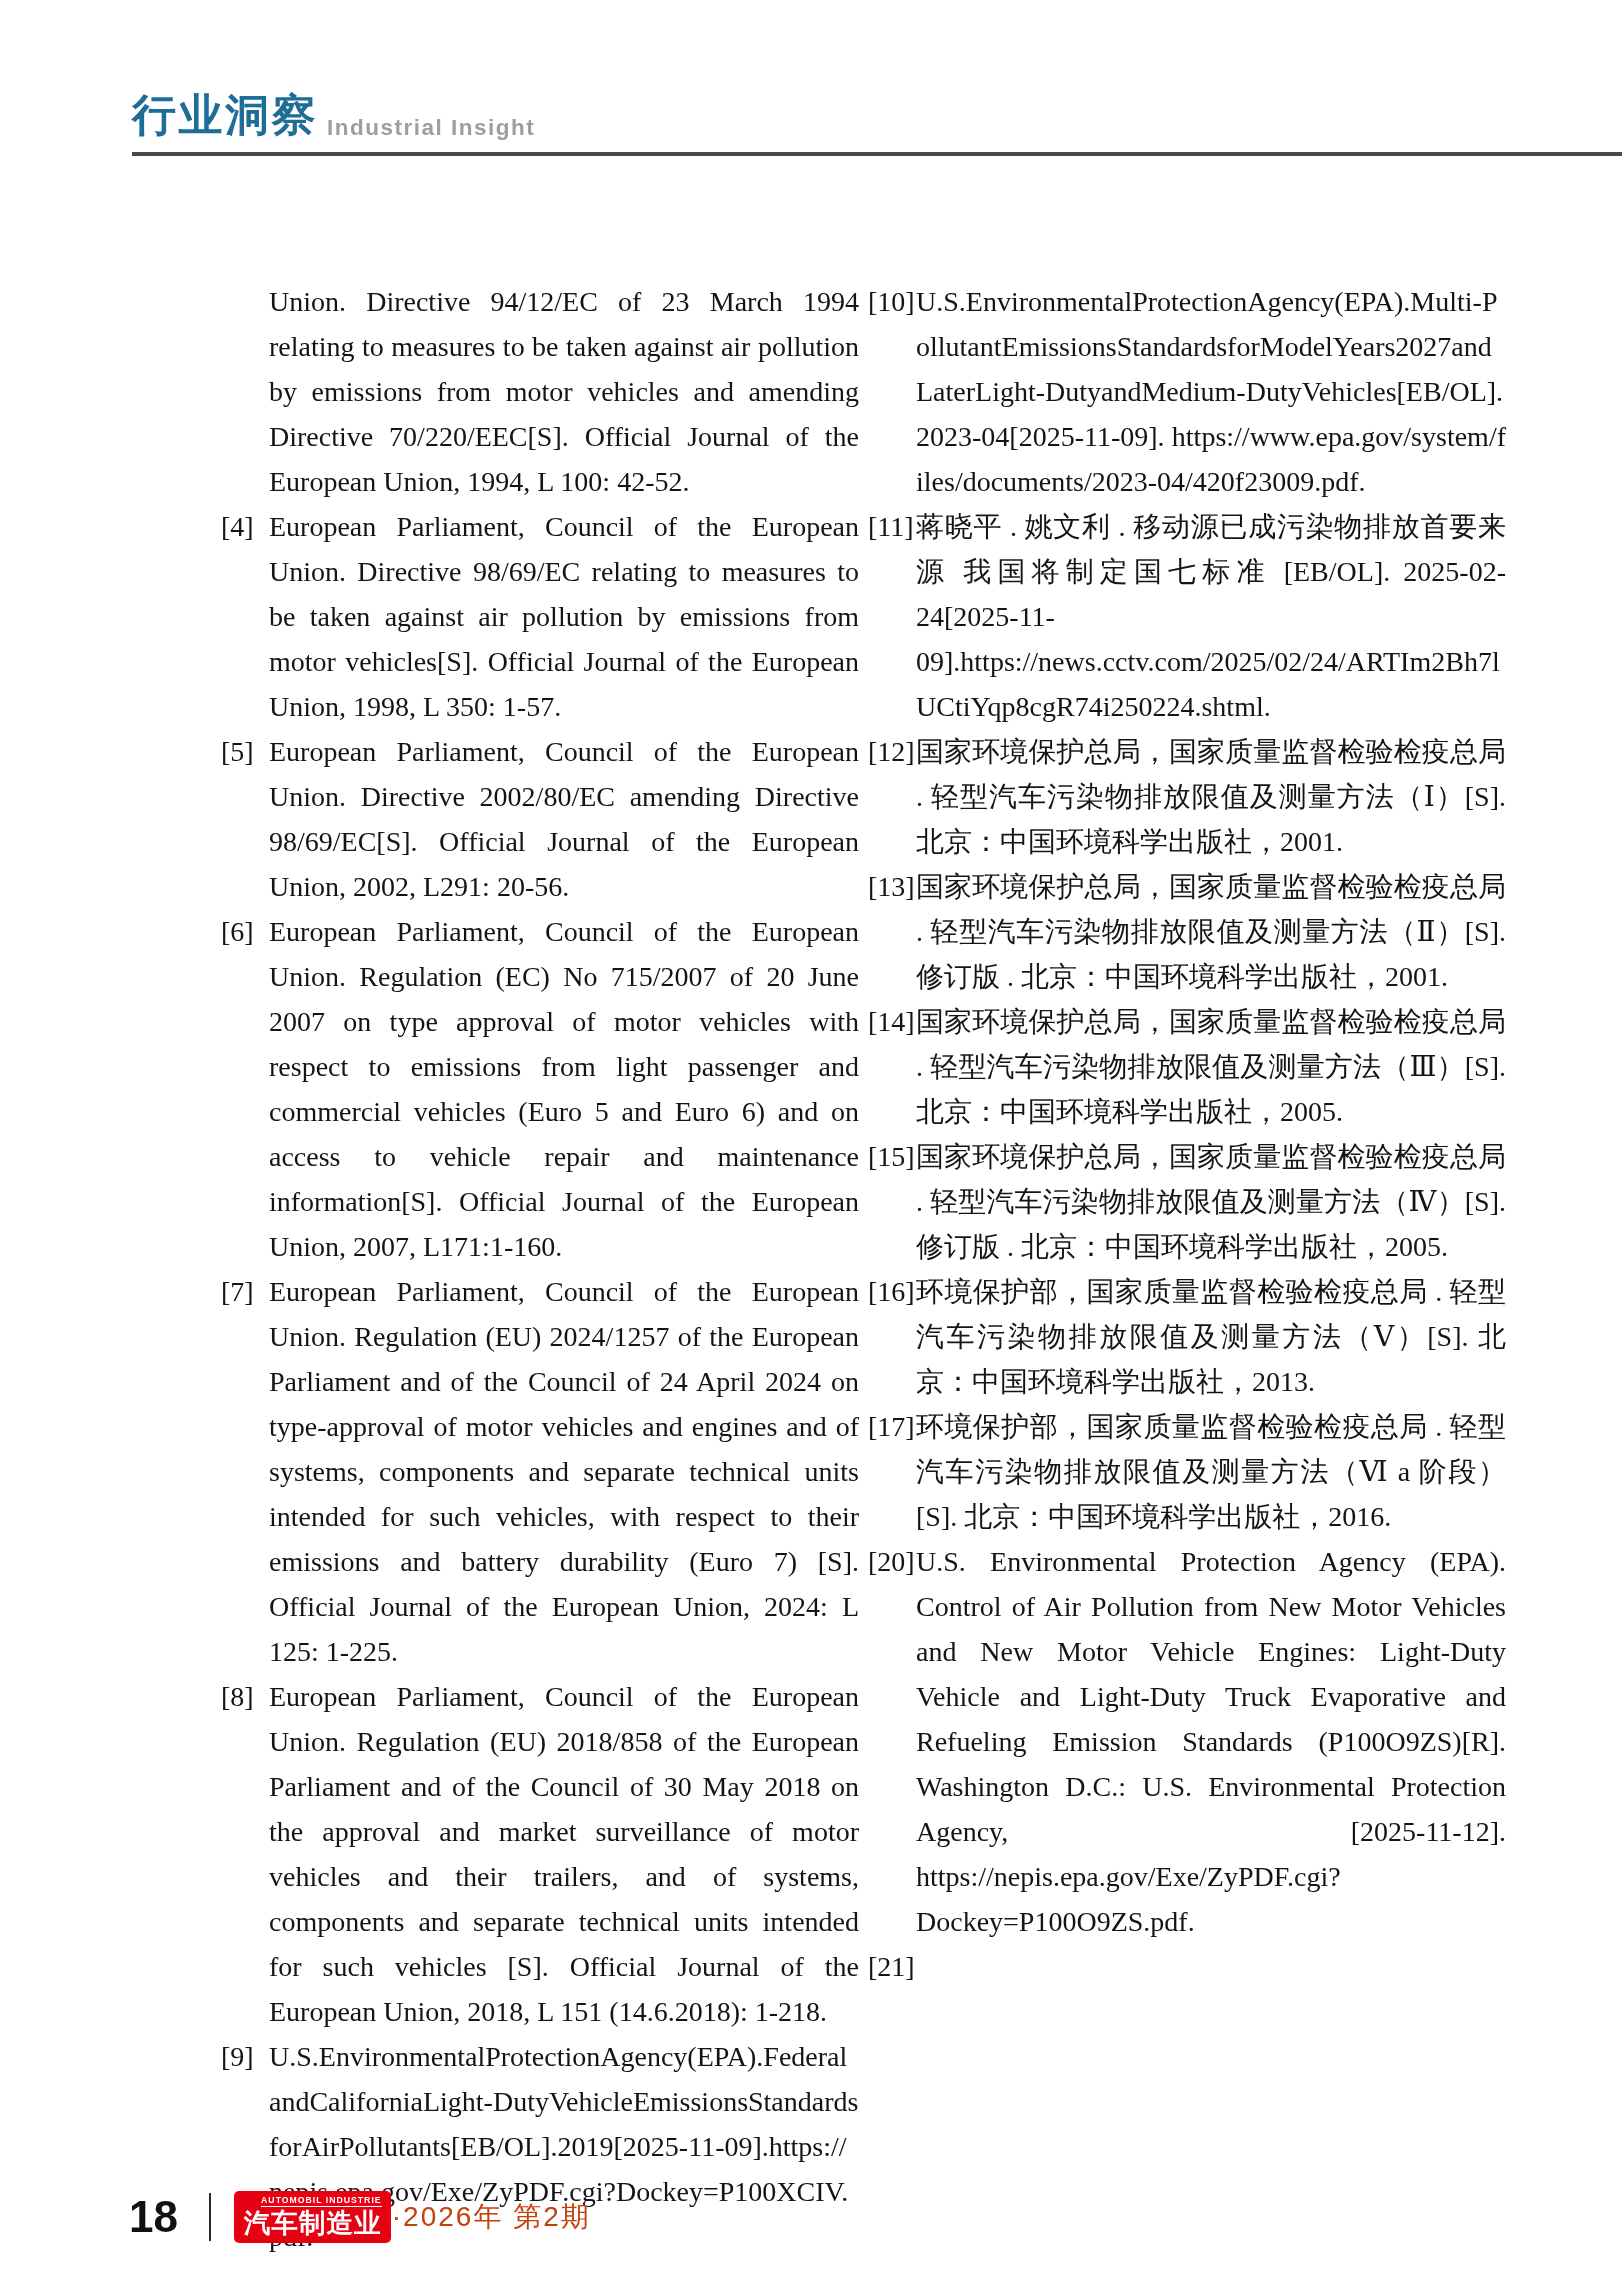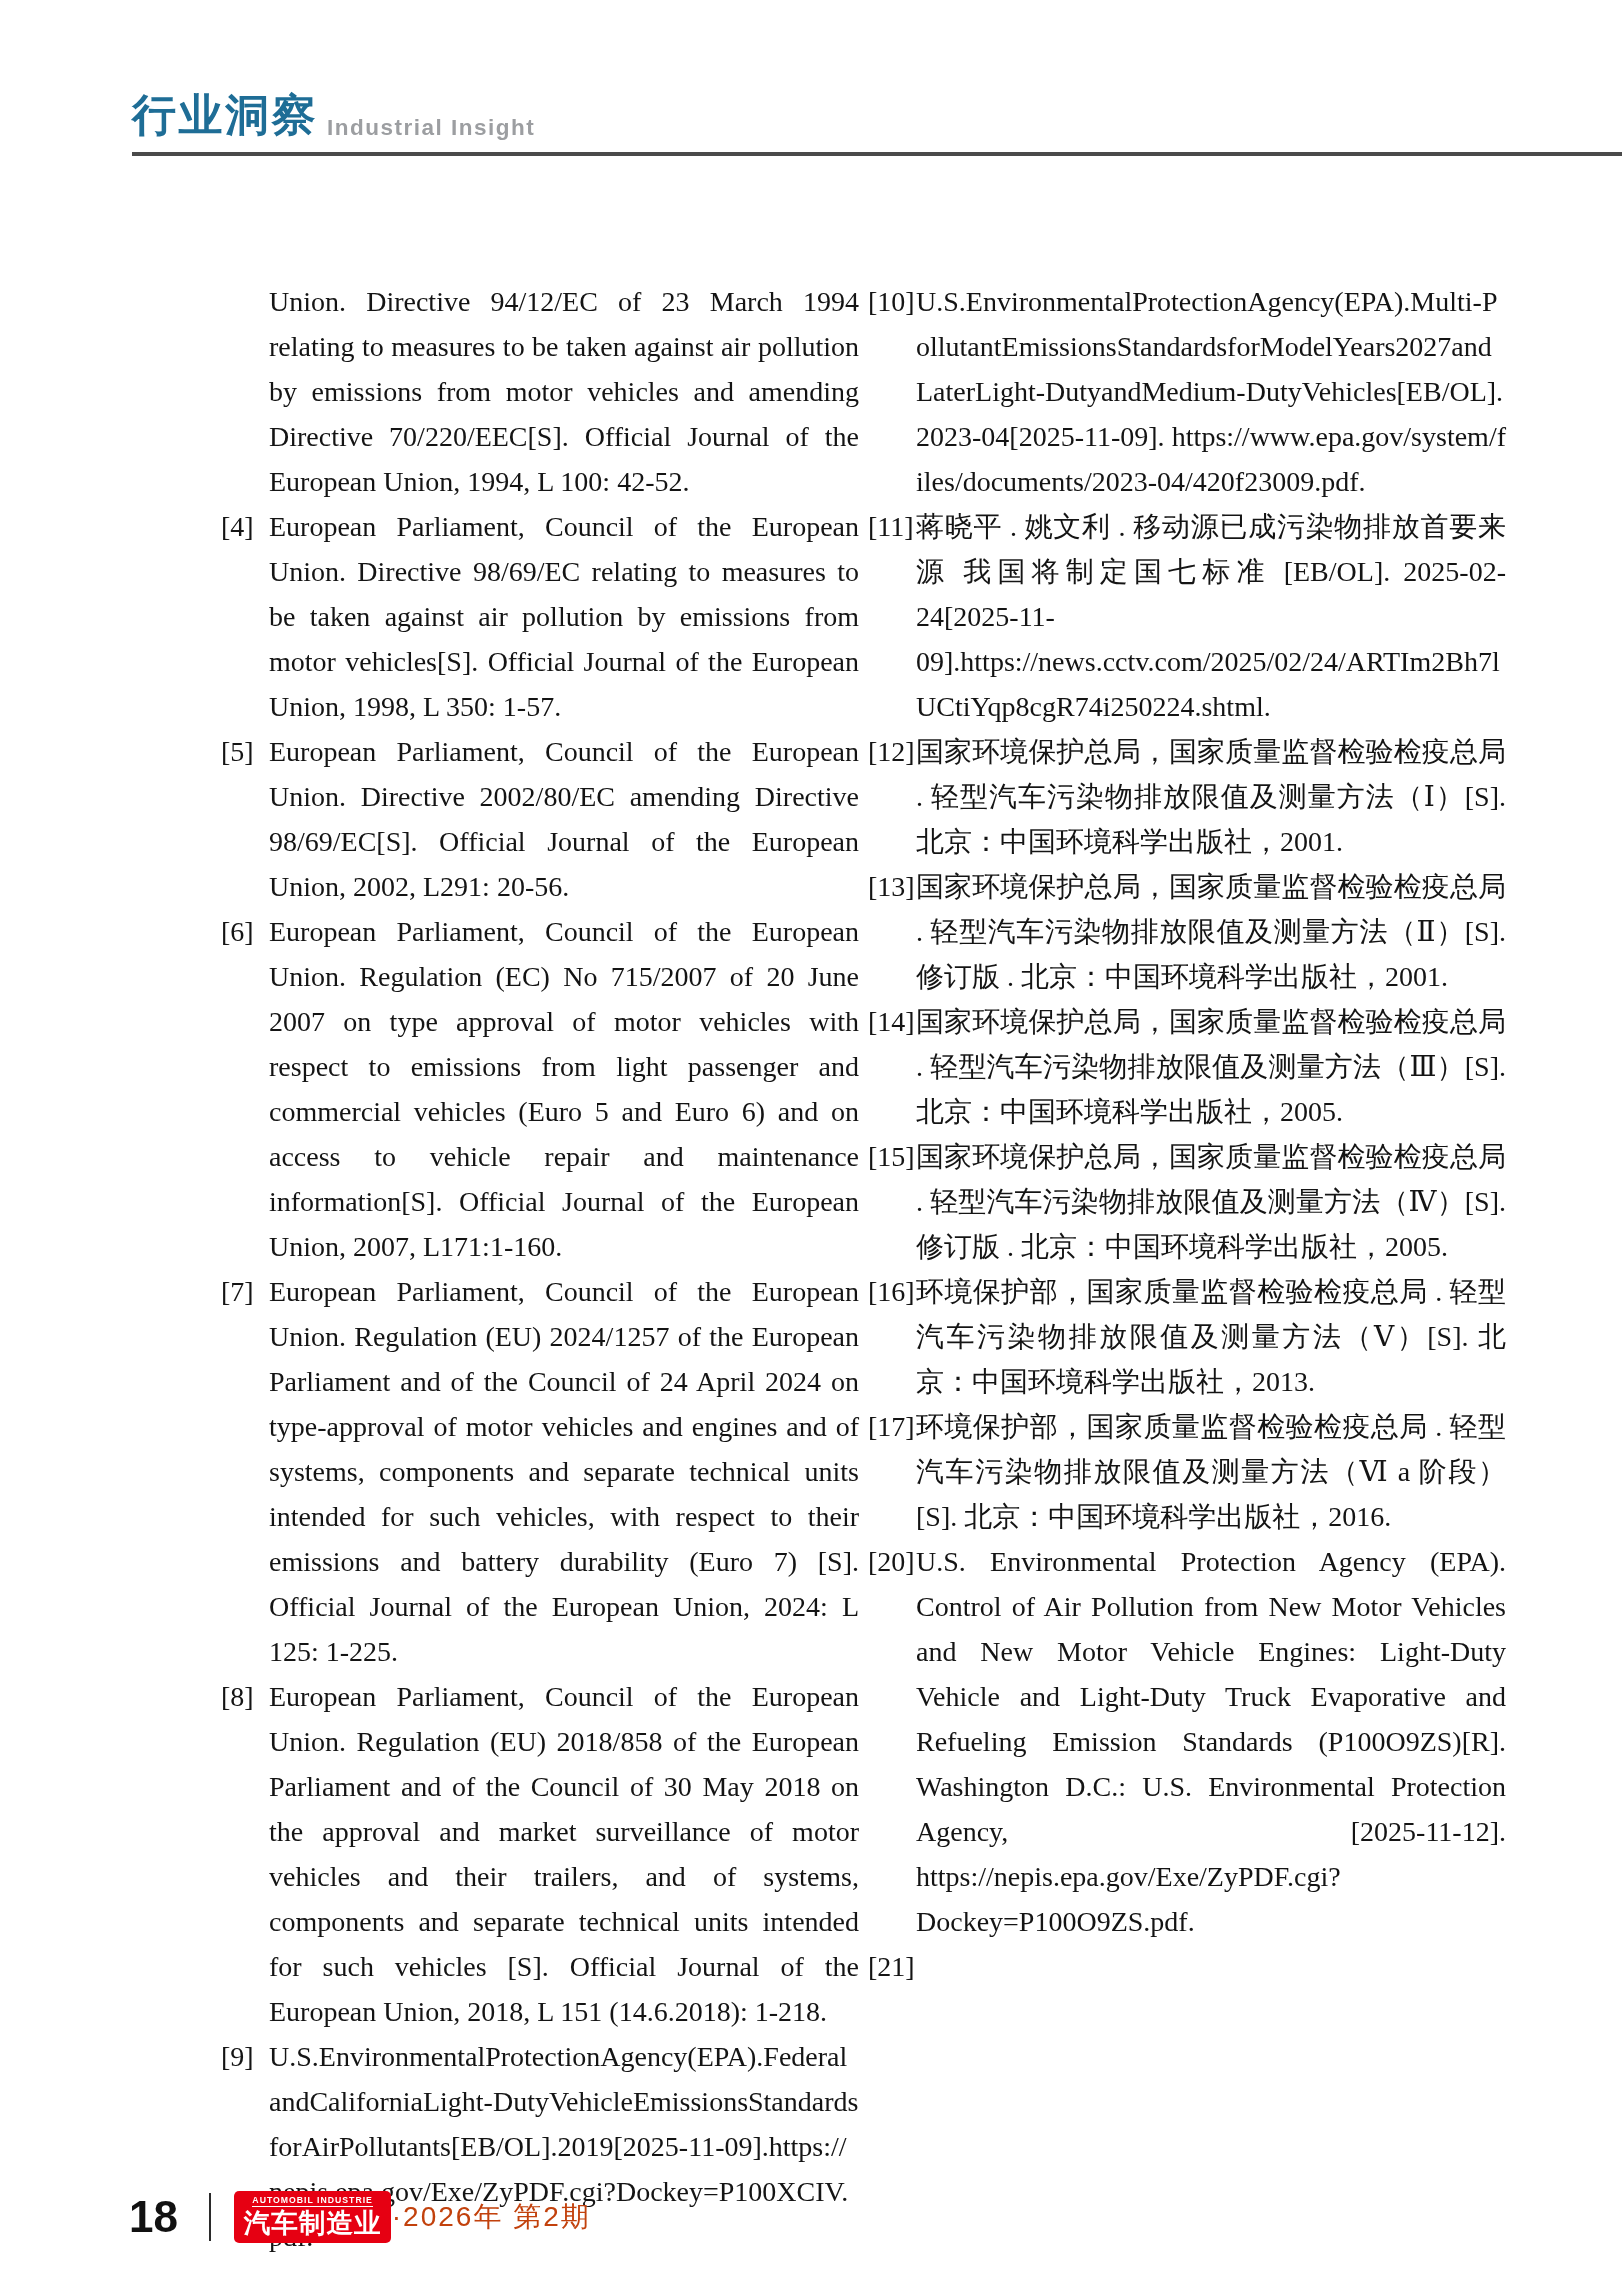--- a/index.html
+++ b/index.html
@@ -46,21 +46,21 @@
   .page-footer {
     position:absolute; left:129px; top:2184px; height:66px;
     display:flex; align-items:center;
   }
   .page-num {
     font-family:"Liberation Sans","DejaVu Sans",sans-serif;
     font-weight:bold; font-size:44px; color:#111; line-height:1;
   }
   .foot-sep { width:2px; height:48px; background:#2b2b2b; margin:0 23.5px 0 31px; }
   .logo {
-    display:inline-flex; flex-direction:column; align-items:center; justify-content:center;
+    display:inline-flex; flex-direction:column; align-items:flex-end; justify-content:center;
     background:var(--logo-red,#e60012); color:#fff;
     border-radius:5.1px; padding:4.1px 9.2px 6.1px; line-height:1;
   }
   .logo-top {
     font-family:"Liberation Sans","DejaVu Sans",sans-serif;
     font-size:8.7px; font-weight:bold; letter-spacing:1px;
     border-bottom:1px solid #ffffff; padding-bottom:2px; margin-bottom:2.6px; white-space:nowrap;
   }
   .logo-main {
     font-family:"Liberation Sans","DejaVu Sans",sans-serif;

